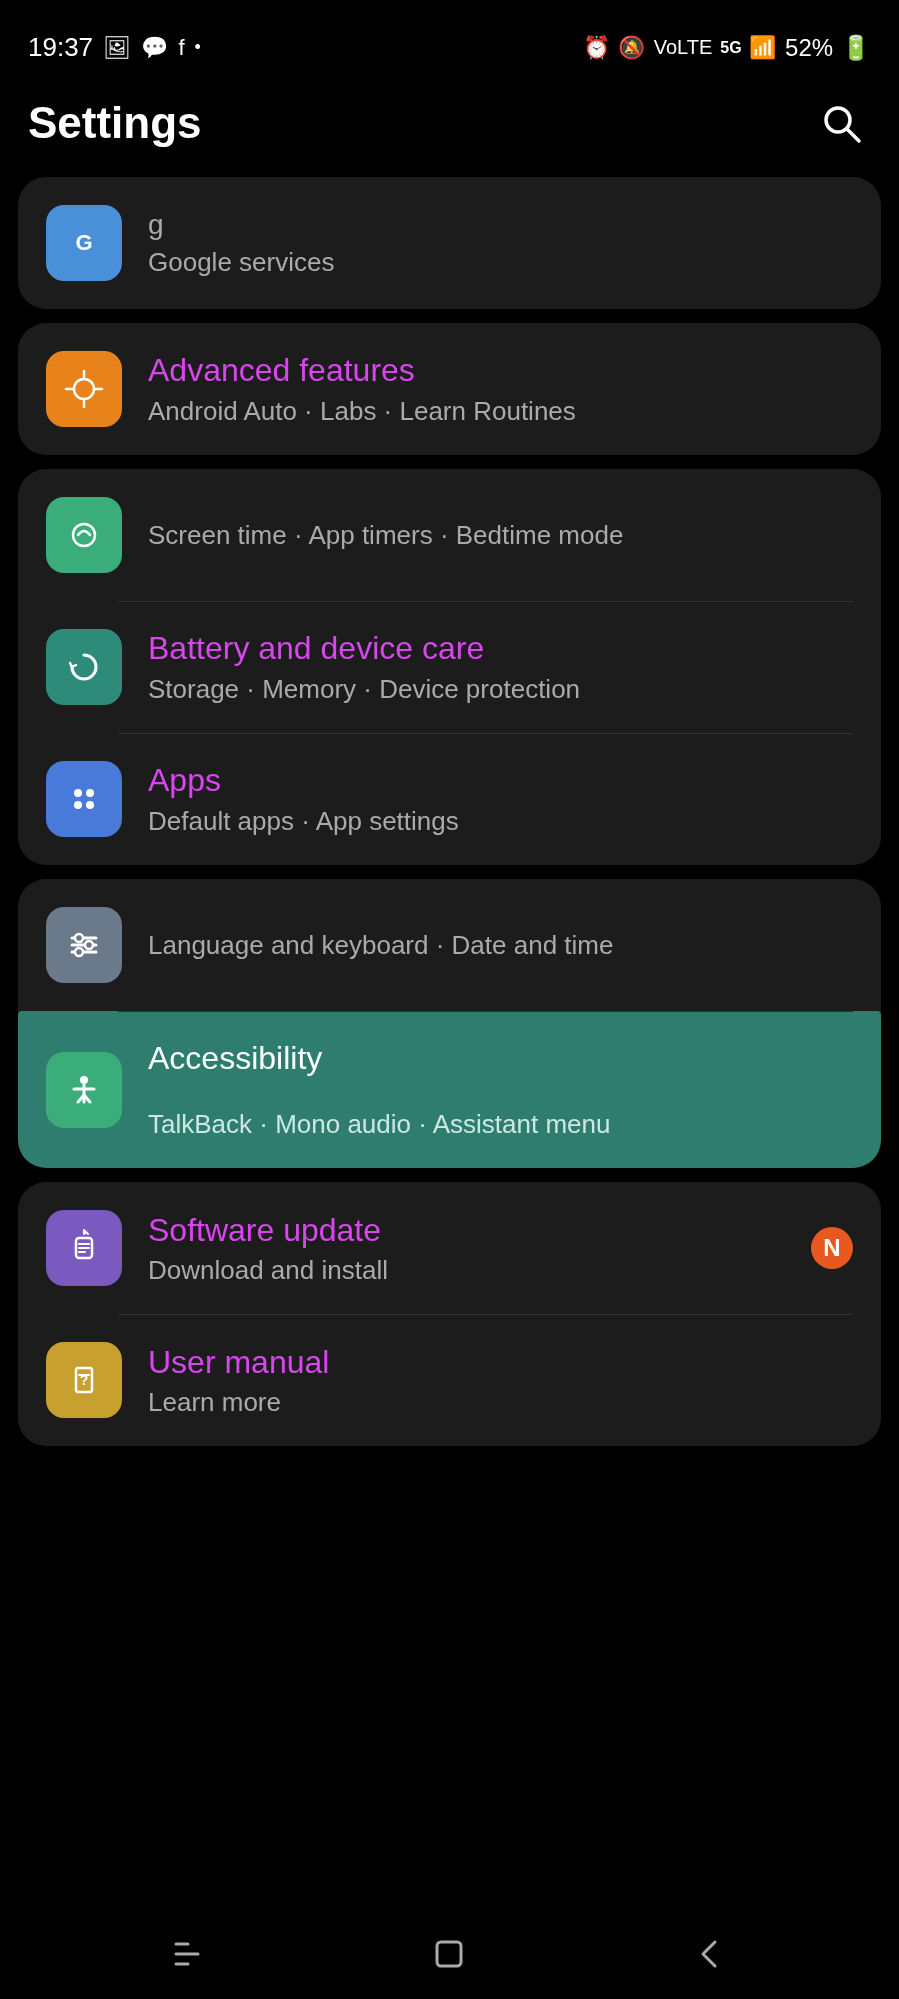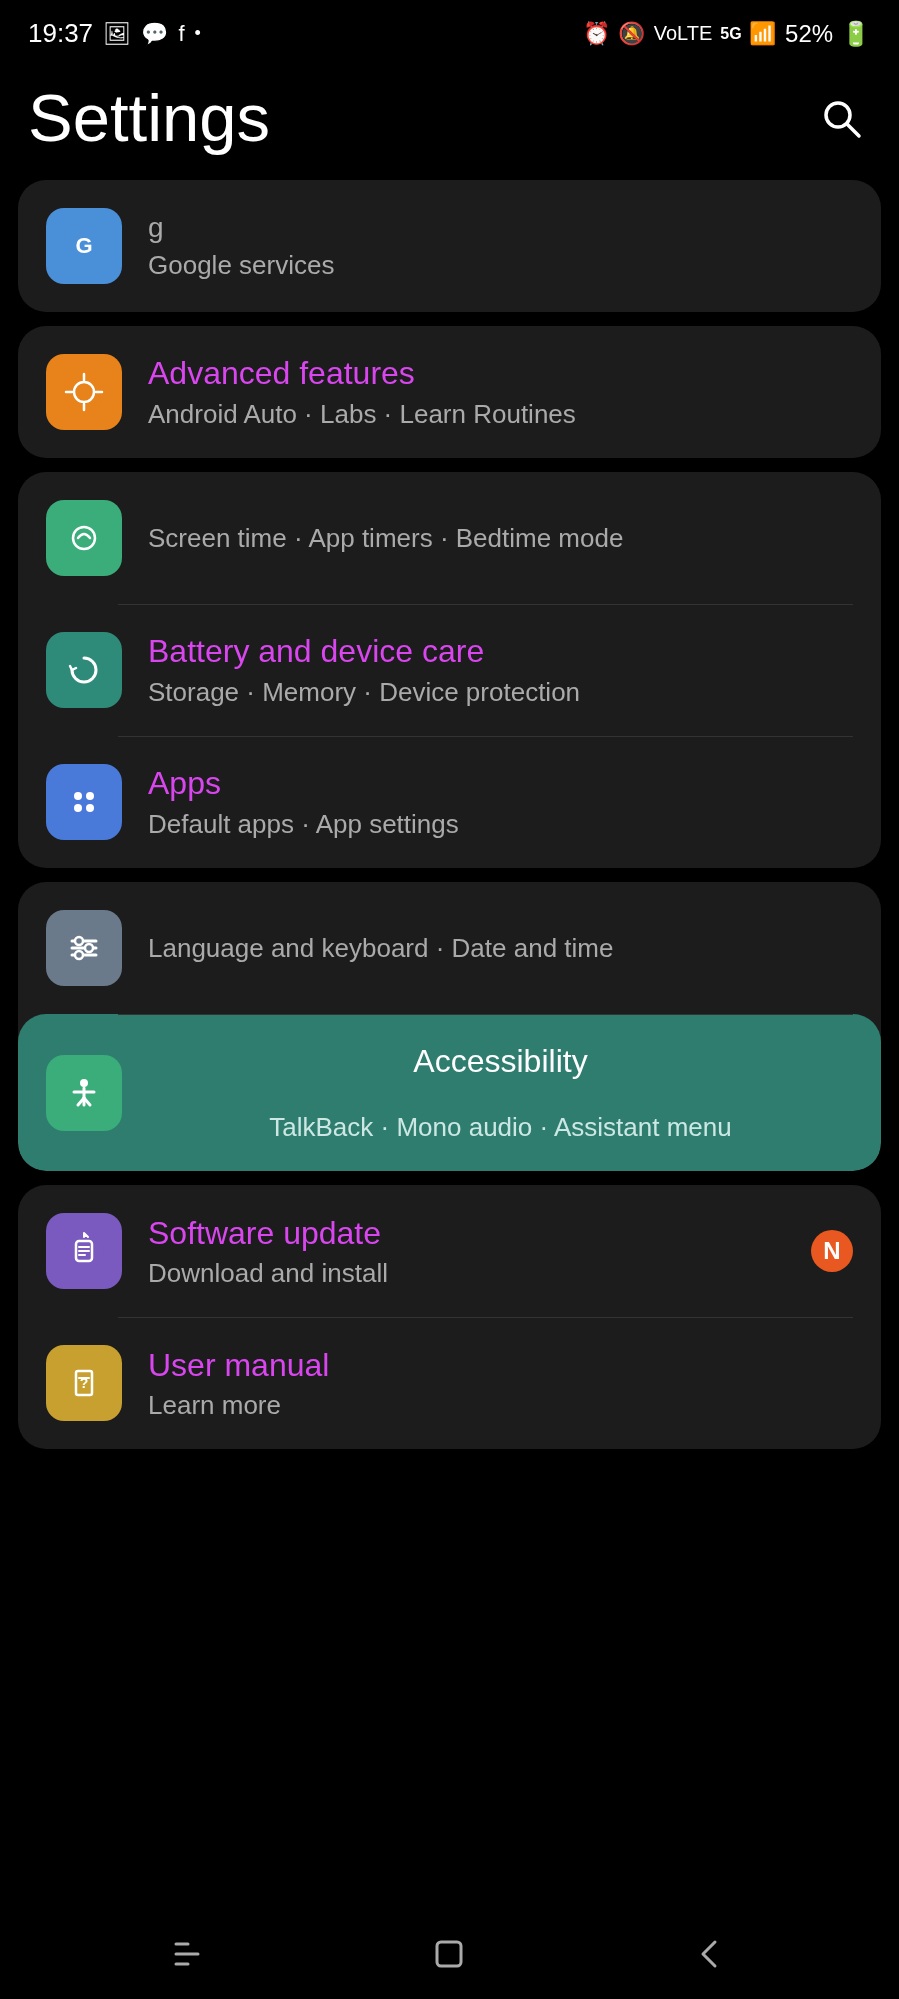--- a/index.html
+++ b/index.html
@@ -11,37 +11,37 @@
       width: 899px;
       min-height: 1999px;
       overflow-x: hidden;
     }
 
     
     .status-bar {
       display: flex;
       justify-content: space-between;
       align-items: center;
-      padding: 18px 28px 10px 28px;
+      padding: 32px 28px 10px 28px;
       font-size: 26px;
       font-weight: 500;
     }
     .status-left { display: flex; align-items: center; gap: 10px; }
     .status-right { display: flex; align-items: center; gap: 8px; font-size: 24px; }
 
     
     .header {
       display: flex;
       justify-content: space-between;
       align-items: center;
       padding: 20px 28px 24px 28px;
     }
     .header-title {
-      font-size: 67px;
-      font-weight: 400;
+      font-size: 44px;
+      font-weight: 700;
       color: #fff;
     }
     .search-icon-wrap {
       width: 60px;
       height: 60px;
       display: flex;
       align-items: center;
       justify-content: center;
       cursor: pointer;
     }
@@ -63,22 +63,21 @@
     .settings-item {
       display: flex;
       align-items: center;
       padding: 28px 28px;
       cursor: pointer;
       position: relative;
     }
 
     .settings-item.highlighted {
       background: #2e7d6e;
-      border-radius: 28px;
-      text-align: center;
+      border-radius: 4px;
     }
 
     .settings-item + .settings-item::before {
       content: '';
       position: absolute;
       top: 0;
       left: 100px;
       right: 28px;
       height: 1px;
       background: #333;

